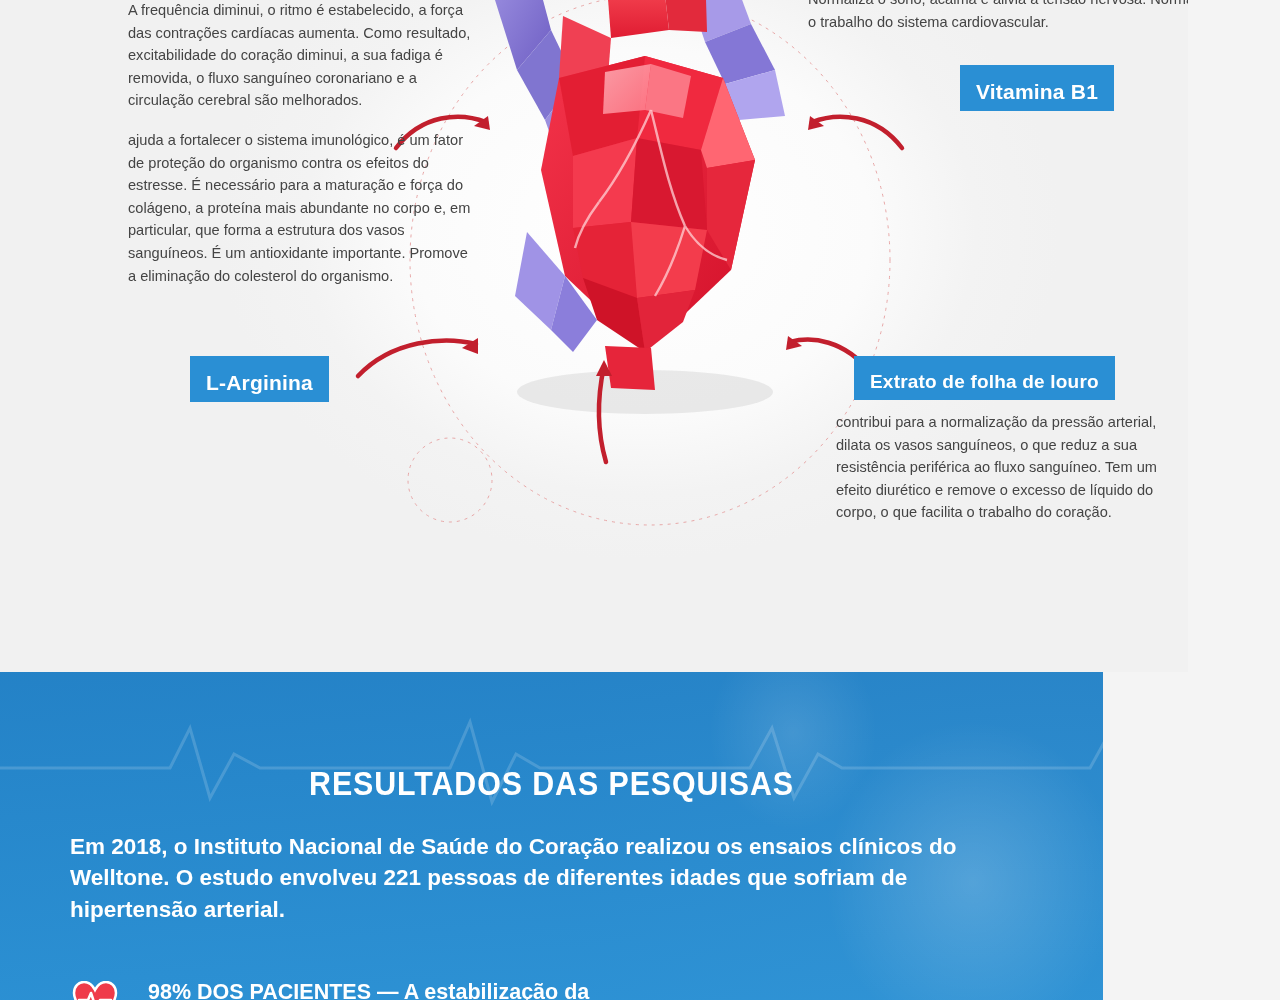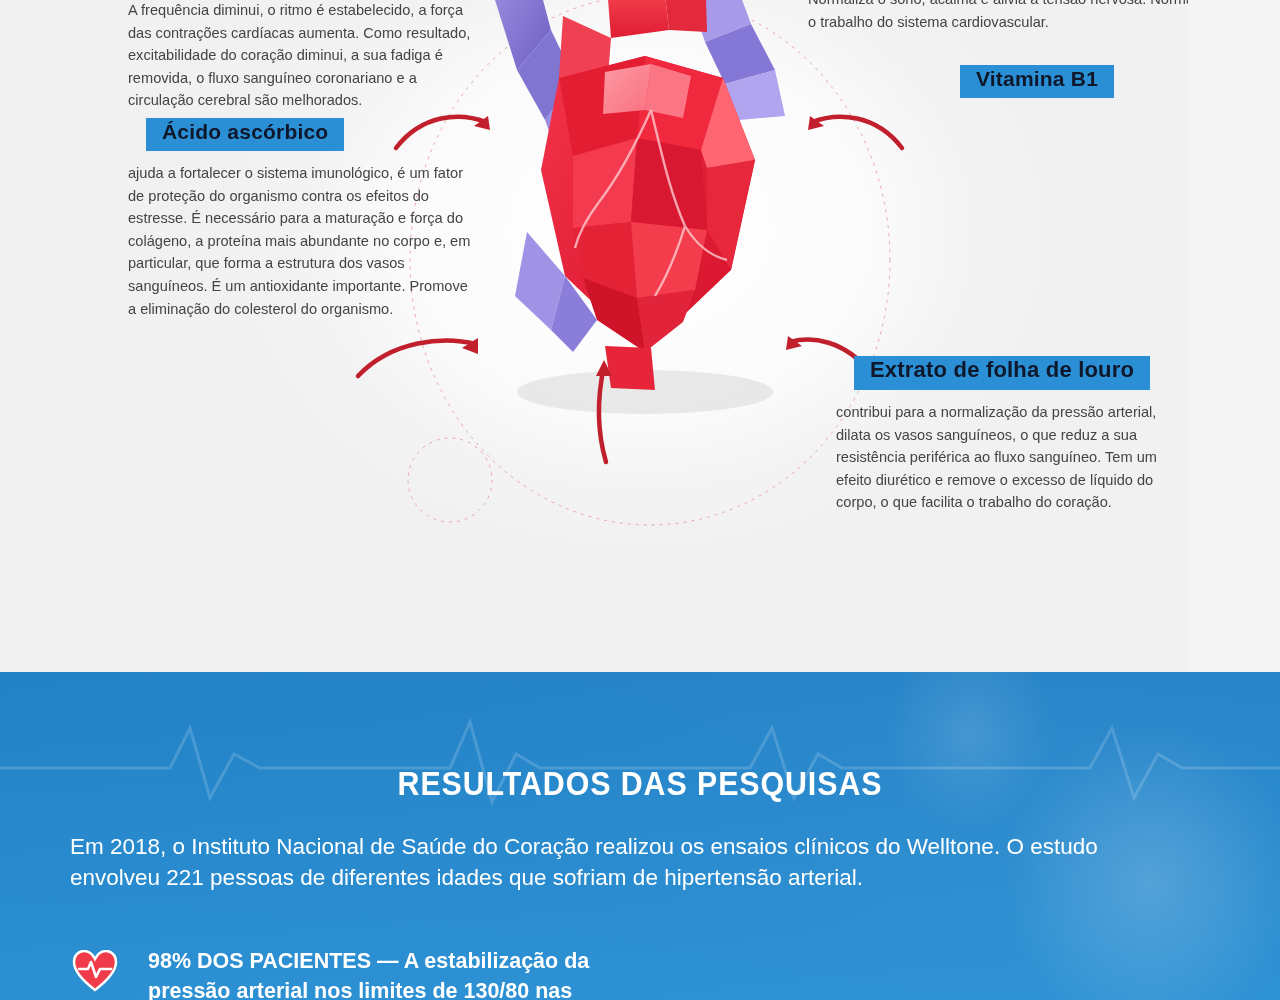--- a/index.html
+++ b/index.html
@@ -22,24 +22,24 @@
     content:"";
     position:absolute; left:0; top:0; width:1280px; height:672px;
     background:
       radial-gradient(ellipse 420px 330px at 640px 230px, #ffffff 0%, #fbfbfb 55%, #f3f3f3 80%, #f1f1f1 100%);
   }
 
   .block { position:absolute; }
   .badge {
     display:inline-block;
     background:#2a8fd4;
-    color:#0f172a;
+    color:#ffffff;
     font-weight:bold;
     letter-spacing:.2px;
-    padding:3px 16px 9px;
+    padding:16px 16px 9px;
     font-size:21px;
     line-height:1;
     white-space:nowrap;
   }
   .desc {
     font-size:14.6px;
     line-height:1.55;
     color:#444;
     margin-top:11px;
   }
@@ -51,38 +51,38 @@
   #b-melissa  { left:462px; top:473px; width:368px; }
   #b-b1       { left:808px; top:-12px; width:410px; }
   #b-louro    { left:836px; top:356px; width:340px; }
 
   #b-ascorbico .badge-wrap { padding-left:18px; }
   #b-arginina .badge-wrap { padding-left:62px; }
   #b-melissa .badge-wrap { padding-left:114px; }
   #b-b1 .badge-wrap { padding-left:152px; }
   #b-louro .badge-wrap { padding-left:18px; }
 
-  .badge.wide { font-size:22px; }
+  .badge.wide { font-size:19px; }
 
   
   .heart-wrap {
     position:absolute; left:455px; top:-40px; width:380px; height:470px;
   }
   .heart-wrap svg { display:block; }
 
   
   .arrow { position:absolute; }
 
   
   .dots { position:absolute; left:390px; top:-10px; width:520px; height:560px; pointer-events:none;}
 
   
   .results {
     position:absolute; left:0; top:672px;
-    width:1280px; height:328px;
+    width:1103px; height:328px;
     background:
       linear-gradient(180deg, rgba(36,130,199,.93) 0%, rgba(44,145,212,.93) 100%),
       radial-gradient(circle at 1050px 120px, #7ab8e0 0%, #3a95d2 45%, #1f7ec0 100%);
     overflow:hidden;
     color:#fff;
   }
   .results:after{
     
     content:"";
     position:absolute; right:0; top:0; width:560px; height:328px;
@@ -99,21 +99,21 @@
     font-size:33px;
     font-weight:bold;
     letter-spacing:1px;
     padding-top:66px;
     font-family:"Liberation Sans", sans-serif;
     transform:scaleX(.92);
   }
   .results-sub {
     margin-top:26px;
     font-size:22.5px;
-    font-weight:normal;
+    font-weight:bold;
     line-height:1.4;
     max-width:1110px;
   }
   .result-item {
     display:flex;
     align-items:flex-start;
     gap:22px;
     margin-top:52px;
     padding-left:2px;
   }
@@ -219,27 +219,27 @@
   <svg class="arrow" style="left:784px; top:330px;" width="90" height="48" viewBox="0 0 90 48">
     <path d="M86,42 C60,10 28,6 6,12" stroke="#c21f2d" stroke-width="4.5" fill="none" stroke-linecap="round"></path>
     <polygon points="4,6 2,20 18,16" fill="#c21f2d"></polygon>
   </svg>
 
   <div class="block" id="b-potassio">
     <div class="desc">A frequência diminui, o ritmo é estabelecido, a força das contrações cardíacas aumenta. Como resultado, excitabilidade do coração diminui, a sua fadiga é removida, o fluxo sanguíneo coronariano e a circulação cerebral são melhorados.</div>
   </div>
 
   <div class="block" id="b-ascorbico">
+    <div class="desc">ajuda a fortalecer o sistema imunológico, é um fator de proteção do organismo contra os efeitos do estresse. É necessário para a maturação e força do colágeno, a proteína mais abundante no corpo e, em particular, que forma a estrutura dos vasos sanguíneos. É um antioxidante importante. Promove a eliminação do colesterol do organismo.</div>
+  </div>
+
+  <div class="block" id="b-arginina">
     <div class="badge-wrap">
-      <span class="badge">Ácido ascórbico</span>
-    </div>
-    <div class="desc">ajuda a fortalecer o sistema imunológico, é um fator de proteção do organismo contra os efeitos do estresse. É necessário para a maturação e força do colágeno, a proteína mais abundante no corpo e, em particular, que forma a estrutura dos vasos sanguíneos. É um antioxidante importante. Promove a eliminação do colesterol do organismo.</div>
-  </div>
-
-  <div class="block" id="b-arginina">
+      <span class="badge">L-Arginina</span>
+    </div>
   </div>
 
 
   <div class="block" id="b-b1">
     <div class="desc" style="margin-top:0">Normaliza o sono, acalma e alivia a tensão nervosa. Normaliza o trabalho do sistema cardiovascular.</div>
     <div class="badge-wrap" style="margin-top:32px">
       <span class="badge">Vitamina B1</span>
     </div>
   </div>
 

